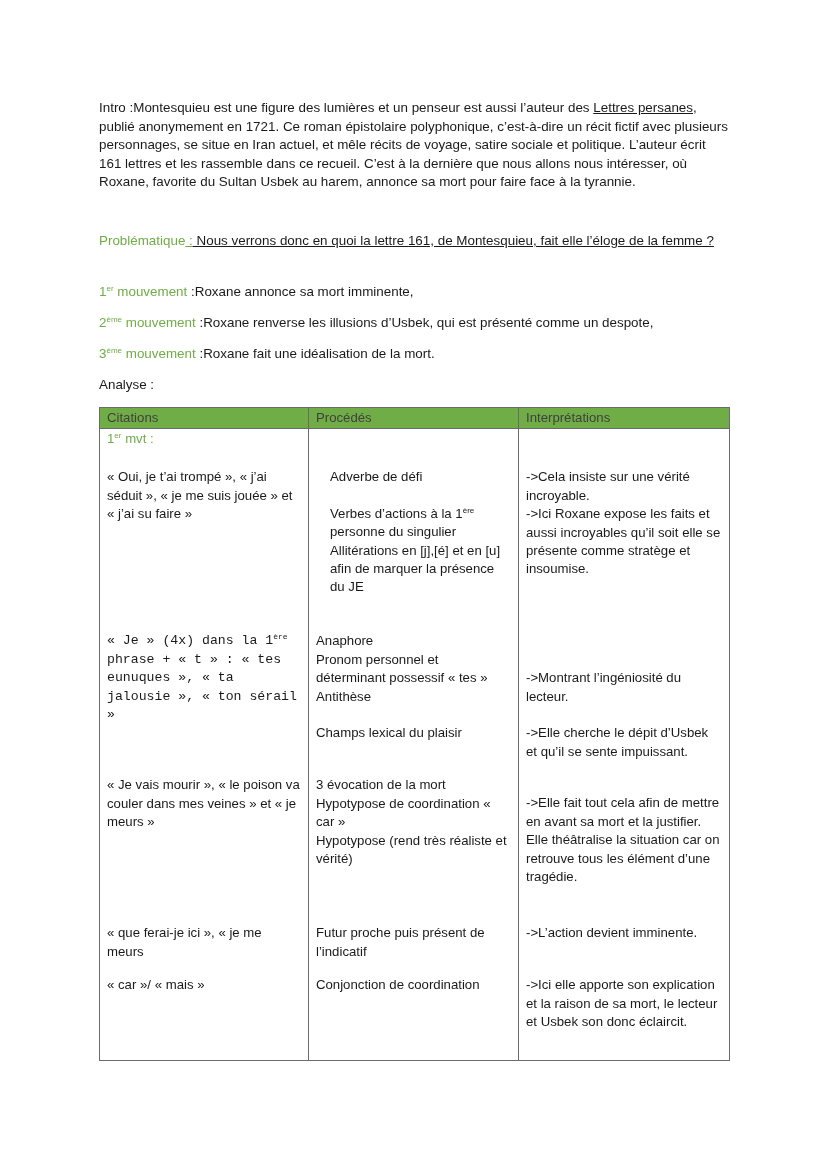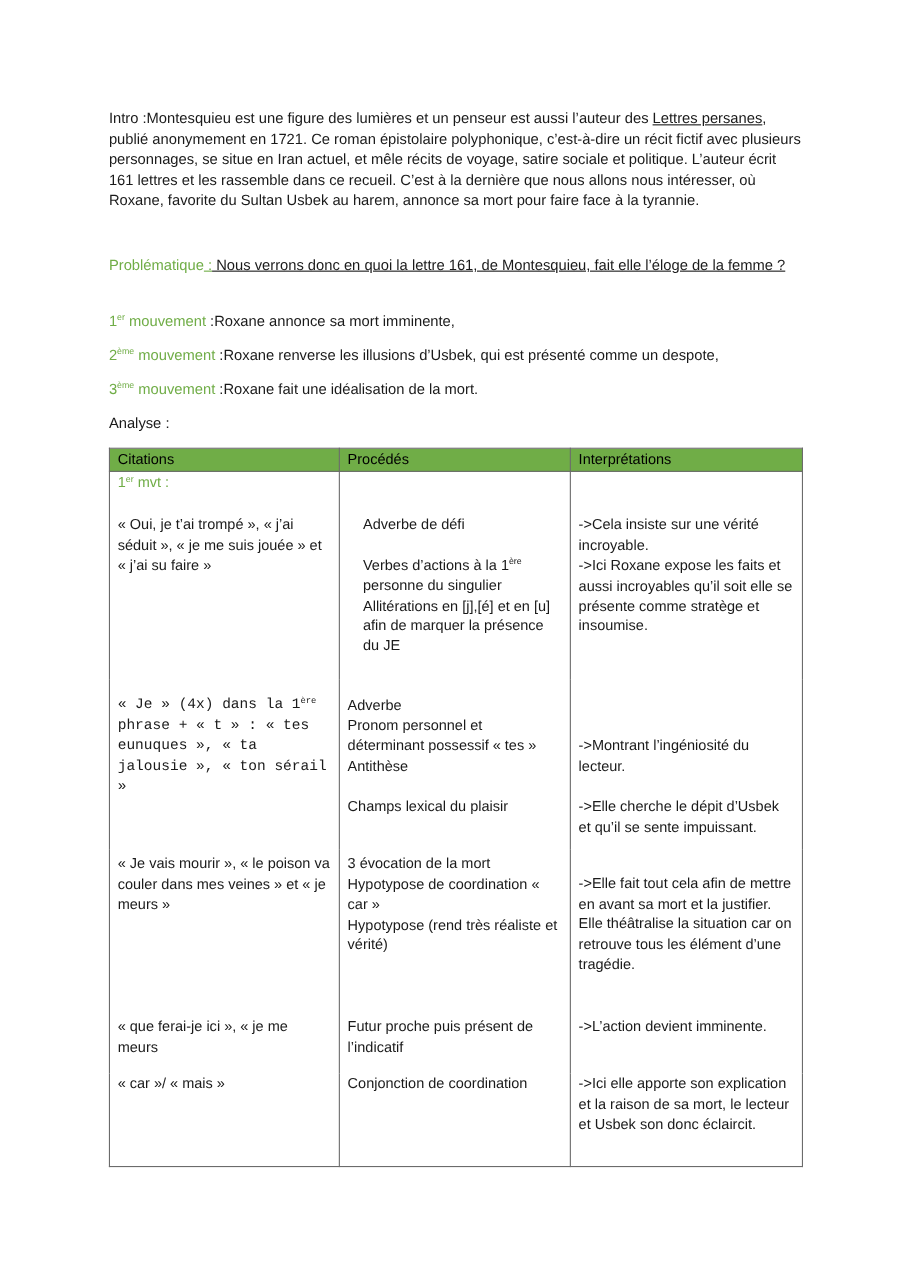--- a/index.html
+++ b/index.html
@@ -6,21 +6,21 @@
   body { width: 828px; height: 1171px; position: relative; overflow: hidden;
          font-family: "Liberation Sans", sans-serif; color: #1a1a1a; font-size: 13.4px; }
   .page { position: absolute; left: 99px; top: 0; width: 632px; }
   .intro { position: absolute; top: 99px; left: 0; width: 632px; line-height: 18.6px; }
   .u { text-decoration: underline; }
   .green { color: #70ad47; }
   .line { position: absolute; left: 0; width: 632px; line-height: 18.6px; }
   sup { font-size: 8px; vertical-align: 5px; line-height: 0; }
   table { position: absolute; left: 99px; top: 407px; width: 631px; border-collapse: collapse;
           font-size: 13.2px; line-height: 18.4px; }
-  th { background: #70ad47; color: #000000; font-weight: normal; text-align: left;
+  th { background: #70ad47; color: #404040; font-weight: normal; text-align: left;
        padding: 1px 7px; border: 1px solid #6b6b6b; height: 18px; }
   td { vertical-align: top; padding: 0 7px; border-left: 1px solid #6b6b6b; border-right: 1px solid #6b6b6b; }
   tr.last td { border-bottom: 1px solid #6b6b6b; }
   .c1 { width: 194px; } .c2 { width: 195px; } .c3 { width: 196px; }
   .blk { display: block; }
 </style>
 </head>
 <body>
 
 <div class="page">
@@ -66,21 +66,21 @@
       <span class="blk">Allitérations en [j],[é] et en [u] afin de marquer la présence du JE</span>
     </td>
     <td style="padding-top:8px;">
       <span class="blk">-&gt;Cela insiste sur une vérité incroyable.</span>
       <span class="blk">-&gt;Ici Roxane expose les faits et aussi incroyables qu’il soit elle se présente comme stratège et insoumise.</span>
     </td>
   </tr>
   <tr>
     <td style="padding-top:14px;height:140px;font-family:Liberation Mono, monospace;"><span>« Je » (4x) dans la 1</span><sup>ère</sup><span> phrase + « t » : « tes eunuques », « ta jalousie », « ton sérail »</span></td>
     <td style="padding-top:14px;">
-      <span class="blk">Adverbe</span>
+      <span class="blk">Anaphore</span>
       <span class="blk">Pronom personnel et déterminant possessif « tes »</span>
       <span class="blk">Antithèse</span>
       <span class="blk" style="height:18px;"></span>
       <span class="blk">Champs lexical du plaisir</span>
     </td>
     <td style="padding-top:51px;">
       <span class="blk">-&gt;Montrant l’ingéniosité du lecteur.</span>
       <span class="blk" style="height:18px;"></span>
       <span class="blk">-&gt;Elle cherche le dépit d’Usbek et qu’il se sente impuissant.</span>
     </td>

